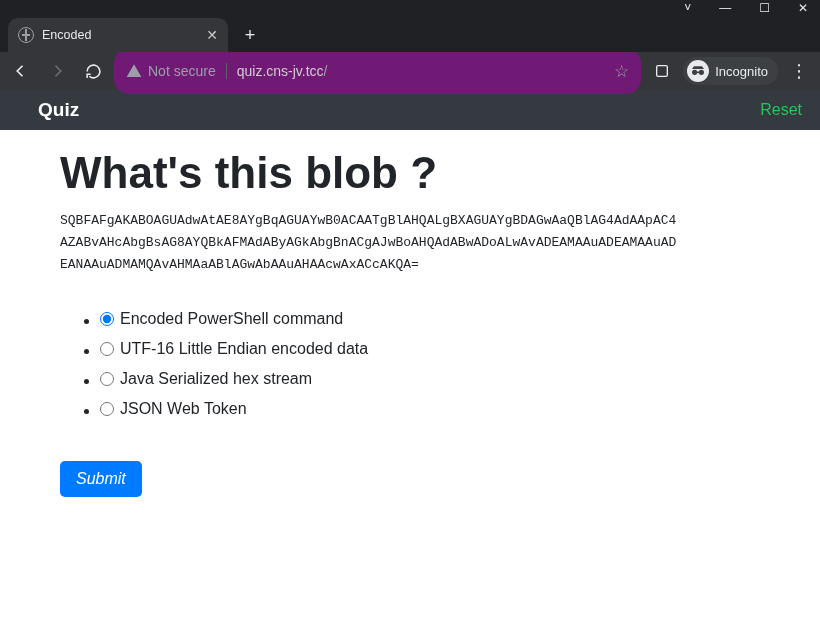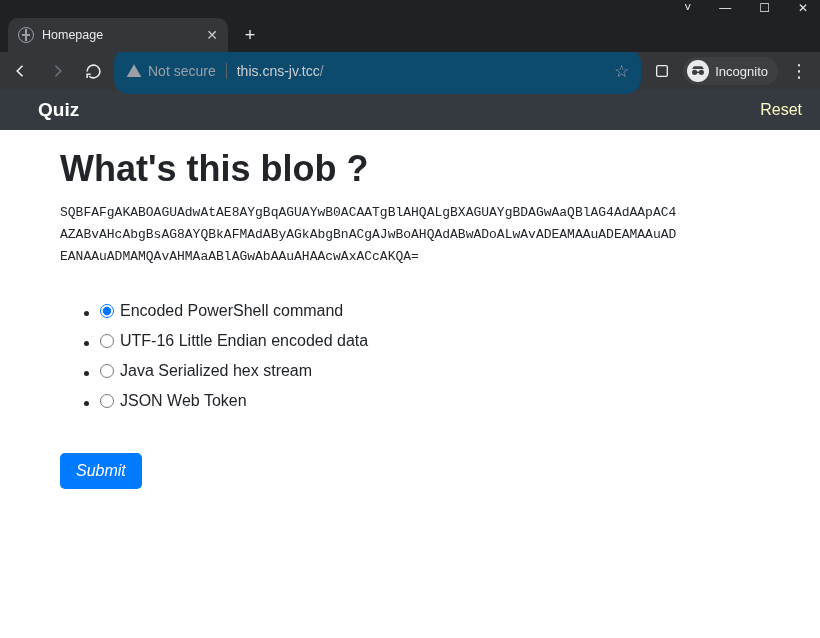--- a/index.html
+++ b/index.html
@@ -74,21 +74,21 @@
     gap: 6px;
   }
   .tb-btn {
     width:30px; height:30px; display:flex; align-items:center; justify-content:center;
     color:#e8eaed; border-radius:50%;
   }
   .tb-btn.disabled { color:#6e7175; }
   .omnibox {
     flex: 1;
     height: 46px;
-    background: #0c4a6e;
+    background: #701a75;
     border-radius: 15px;
     display:flex;
     align-items:center;
     padding: 0 12px;
     gap: 10px;
     color:#9aa0a6;
     font-size: 14px;
   }
   .omnibox .warn {
     display:flex; align-items:center; gap:6px; color:#9aa0a6;
@@ -118,28 +118,28 @@
   .navbar {
     background:#343a40;
     height:40px;
     display:flex;
     align-items:center;
     padding: 0 18px 0 38px;
     color:#fff;
   }
   .navbar .brand { font-size:19px; font-weight:700; }
   .navbar .spacer { flex:1; }
-  .navbar .reset { color:#fef9c3; font-size:16px; }
+  .navbar .reset { color:#22c55e; font-size:16px; }
   
   .page {
     padding: 10px 60px 20px 60px;
     color:#212529;
   }
   .page h1 {
-    font-size: 36px;
+    font-size: 44px;
     font-weight:700;
     margin: 8px 0 12px 0;
   }
   .blob {
     font-family: Consolas, "Courier New", monospace;
     font-size: 13px;
     line-height: 1.7;
     word-break: break-all;
     color:#212529;
     margin-bottom: 29px;
@@ -175,21 +175,21 @@
 <div class="window-controls">
   <span>˅</span>
   <span>―</span>
   <span>☐</span>
   <span>✕</span>
 </div>
 
 <div class="tab-strip">
   <div class="tab">
     <span class="favicon"></span>
-    <span class="title">Homepage</span>
+    <span class="title">Encoded</span>
     <span class="close">✕</span>
   </div>
   <div class="new-tab">+</div>
 </div>
 
 <div class="toolbar">
   <div class="tb-btn">
     <svg width="18" height="18" viewBox="0 0 24 24" fill="none" stroke="#e8eaed" stroke-width="2.2">
         <path d="M14 5l-7 7 7 7"></path>
       </svg>
@@ -207,21 +207,21 @@
   </div>
   <div class="omnibox">
     <span class="warn">
       <svg width="16" height="16" viewBox="0 0 24 24" fill="#9aa0a6">
           <path d="M12 2L1 21h22L12 2zm1 15h-2v2h2v-2zm0-8h-2v6h2V9z"></path>
         </svg>
       <span>Not secure</span>
     </span>
     <span class="sep"></span>
     <span class="url">
-      <span>this.cns-jv.tcc</span><span class="muted">/</span>
+      <span>quiz.cns-jv.tcc</span><span class="muted">/</span>
     </span>
     <span class="spacer"></span>
     <span style="color:#9aa0a6;font-size:17px;">☆</span>
   </div>
   <div class="tb-btn">
     <svg width="16" height="16" viewBox="0 0 24 24" fill="none" stroke="#e8eaed" stroke-width="2">
         <rect x="4" y="4" width="16" height="16" rx="2"></rect>
       </svg>
   </div>
   <div class="incognito-badge">

